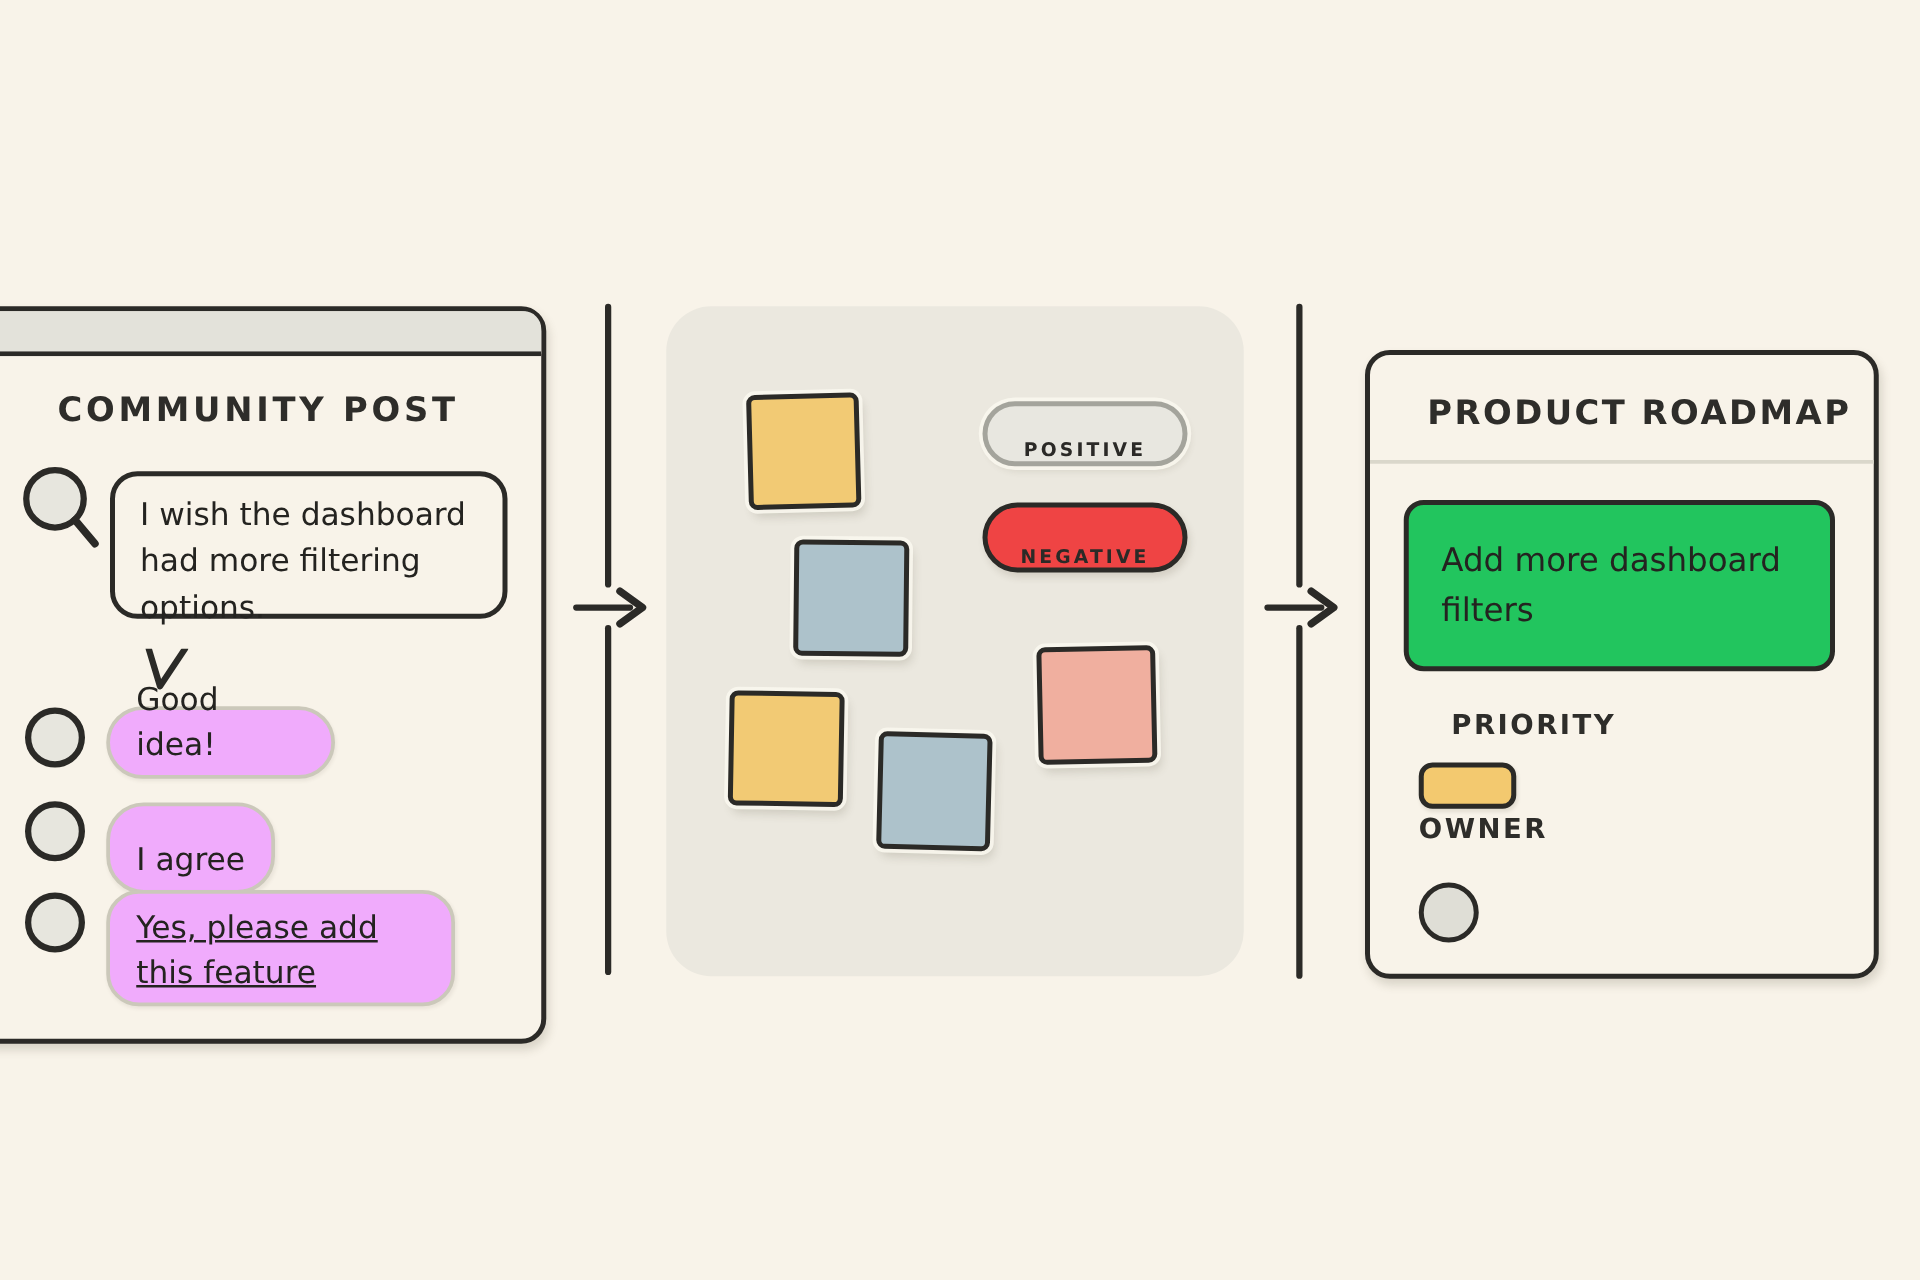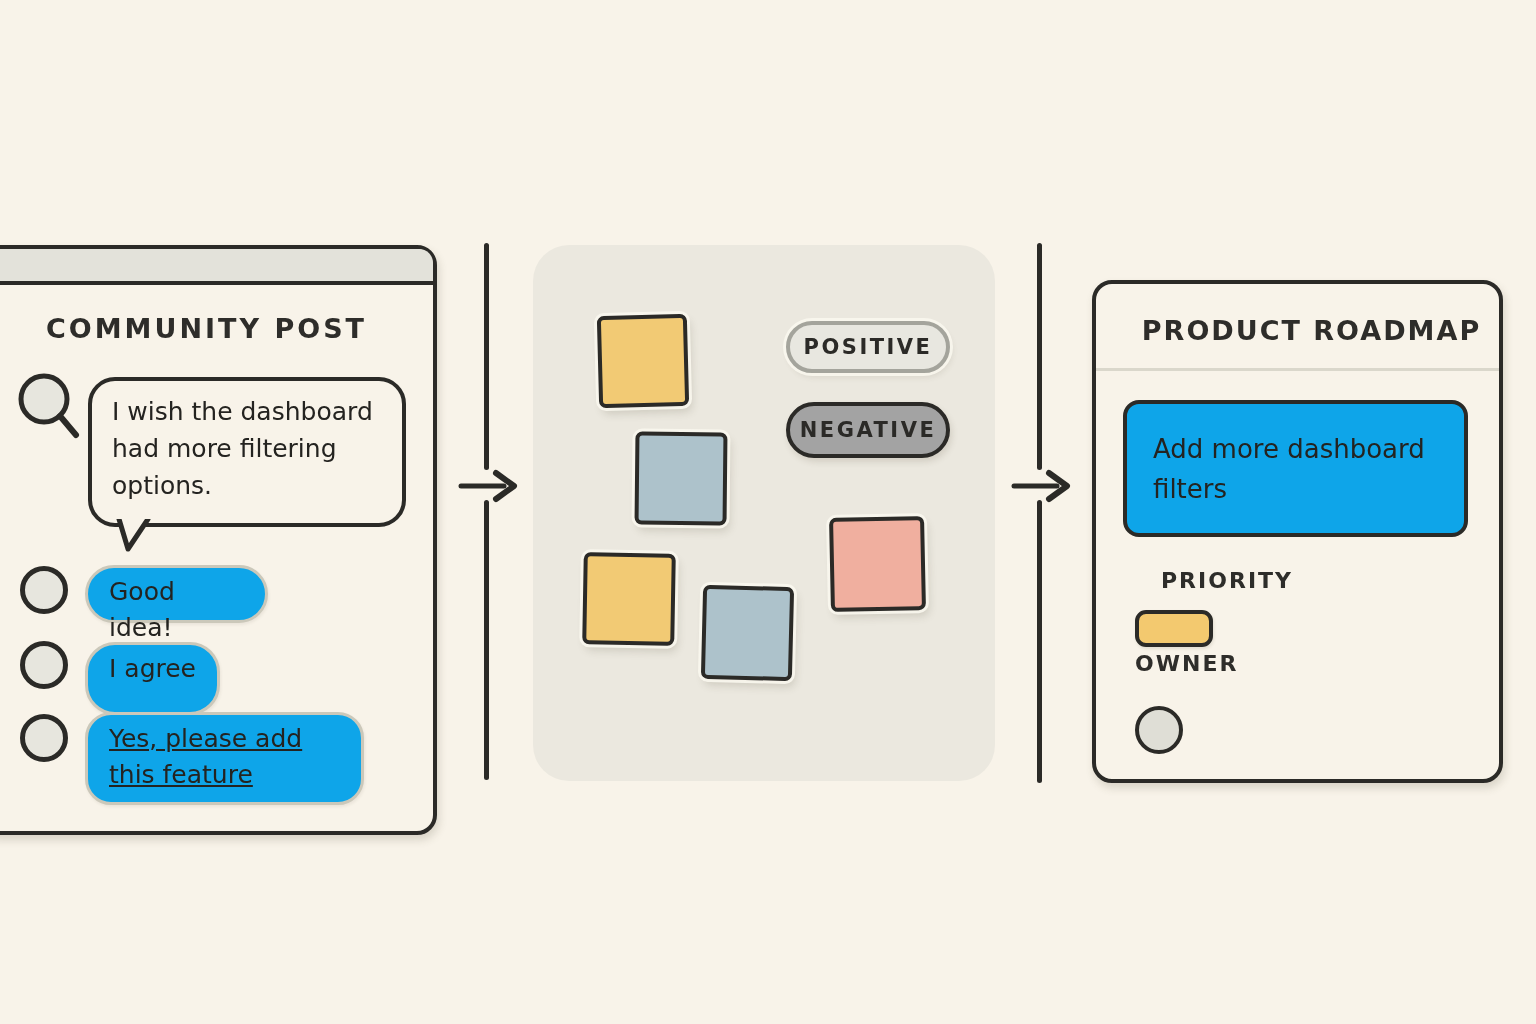--- a/index.html
+++ b/index.html
@@ -55,23 +55,23 @@
     position: absolute;
     width: 48px; height: 48px;
     border: 5px solid #2b2a27;
     border-radius: 50%;
     background: #e7e6de;
   }
   .comment-pill {
     position: absolute;
     border: 3px solid #cbc8ba;
     border-radius: 30px;
-    background: #0ea5e9;
+    background: #f0abfc;
     display: flex;
-    align-items: flex-start;
+    align-items: flex-end;
     padding: 6px 21px;
     font-size: 25px;
     line-height: 36px;
     color: #242320;
     box-shadow: 1px 2px 3px rgba(80,70,50,0.08);
   }
 
   
   .board {
     position: absolute;
@@ -86,35 +86,35 @@
     border-radius: 7px;
     box-shadow: 0 0 0 3px rgba(250,247,238,0.9), 3px 6px 8px rgba(80,70,50,0.18);
   }
   .note.yellow { background: #f2ca74; }
   .note.blue   { background: #adc2cb; }
   .note.pink   { background: #f0af9f; }
 
   .chip {
     position: absolute;
     display: flex;
-    align-items: center;
+    align-items: flex-end;
     justify-content: center;
     font-weight: bold;
-    font-size: 21px;
+    font-size: 15px;
     letter-spacing: 2.5px;
     color: #2b2a27;
     border-radius: 32px;
   }
   .chip.positive {
     background: #e8e7e0;
     border: 4px solid #a4a49c;
     box-shadow: 0 0 0 3px rgba(250,247,238,0.9), 2px 4px 6px rgba(80,70,50,0.12);
   }
   .chip.negative {
-    background: #a3a3a3;
+    background: #ef4444;
     border: 4px solid #2b2a27;
     box-shadow: 2px 4px 6px rgba(80,70,50,0.15);
   }
 
   
   .vline {
     position: absolute;
     width: 5px;
     background: #2b2a27;
     border-radius: 3px;
@@ -124,21 +124,21 @@
   .divider {
     position: absolute;
     left: 0; right: 0;
     height: 3px;
     background: #dad7cb;
   }
   .feature-box {
     position: absolute;
     border: 4px solid #2b2a27;
     border-radius: 16px;
-    background: #0ea5e9;
+    background: #22c55e;
     display: flex;
     align-items: center;
     padding: 0 26px;
     font-size: 26px;
     line-height: 40px;
     color: #242320;
   }
   .field-label {
     position: absolute;
     font-weight: bold;
@@ -169,21 +169,21 @@
 
   <div class="card-header" style="border-top-left-radius:0;"></div>
 
   <div class="card-title" style="top:64px;">COMMUNITY POST</div>
 
   <svg class="abs" style="left:36px; top:122px;" width="66" height="78" viewBox="0 0 66 78">
     <circle cx="28" cy="28" r="23" fill="#e7e6de" stroke="#2b2a27" stroke-width="5"></circle>
     <line x1="44" y1="45" x2="60" y2="64" stroke="#2b2a27" stroke-width="6" stroke-linecap="round"></line>
   </svg>
 
-  <div class="speech-bubble" style="left:108px; top:128px; width:318px; height:150px;border-radius:27px;">
+  <div class="speech-bubble" style="left:108px; top:128px; width:318px; height:118px;">
     <span>I wish the dashboard had more filtering options.</span>
   </div>
   <svg class="bubble-tail" style="left:132px; top:270px;" width="42" height="36" viewBox="0 0 42 36">
     <path d="M7 0 L16 30 L36 0" fill="#f8f3e9" stroke="#2b2a27" stroke-width="5" stroke-linejoin="round" stroke-linecap="round"></path>
   </svg>
 
   <div class="avatar" style="left:40px; top:317px;"></div>
   <div class="comment-pill" style="left:105px; top:316px; width:183px; height:58px;">
     <span>Good idea!</span>
   </div>

